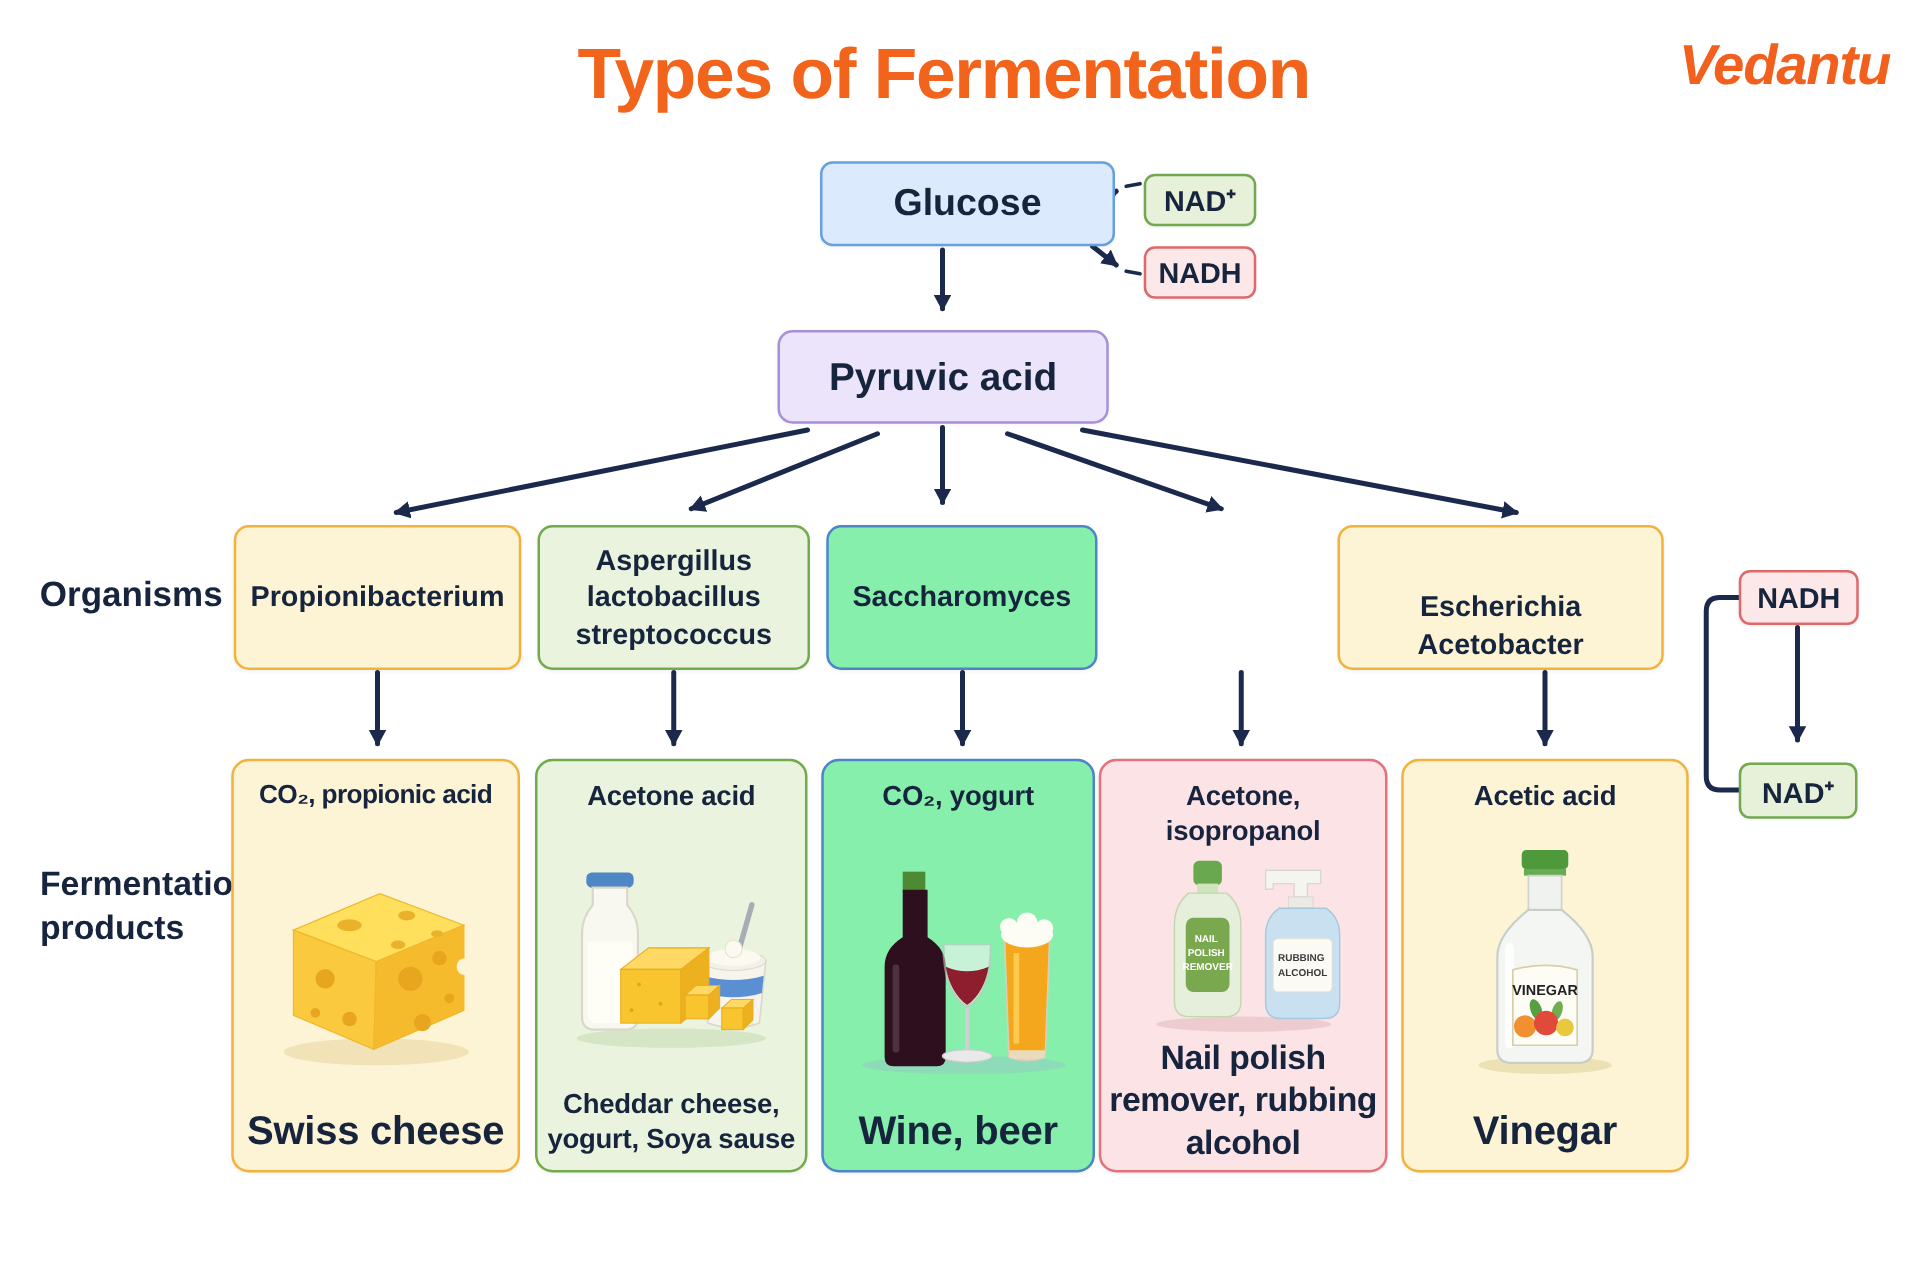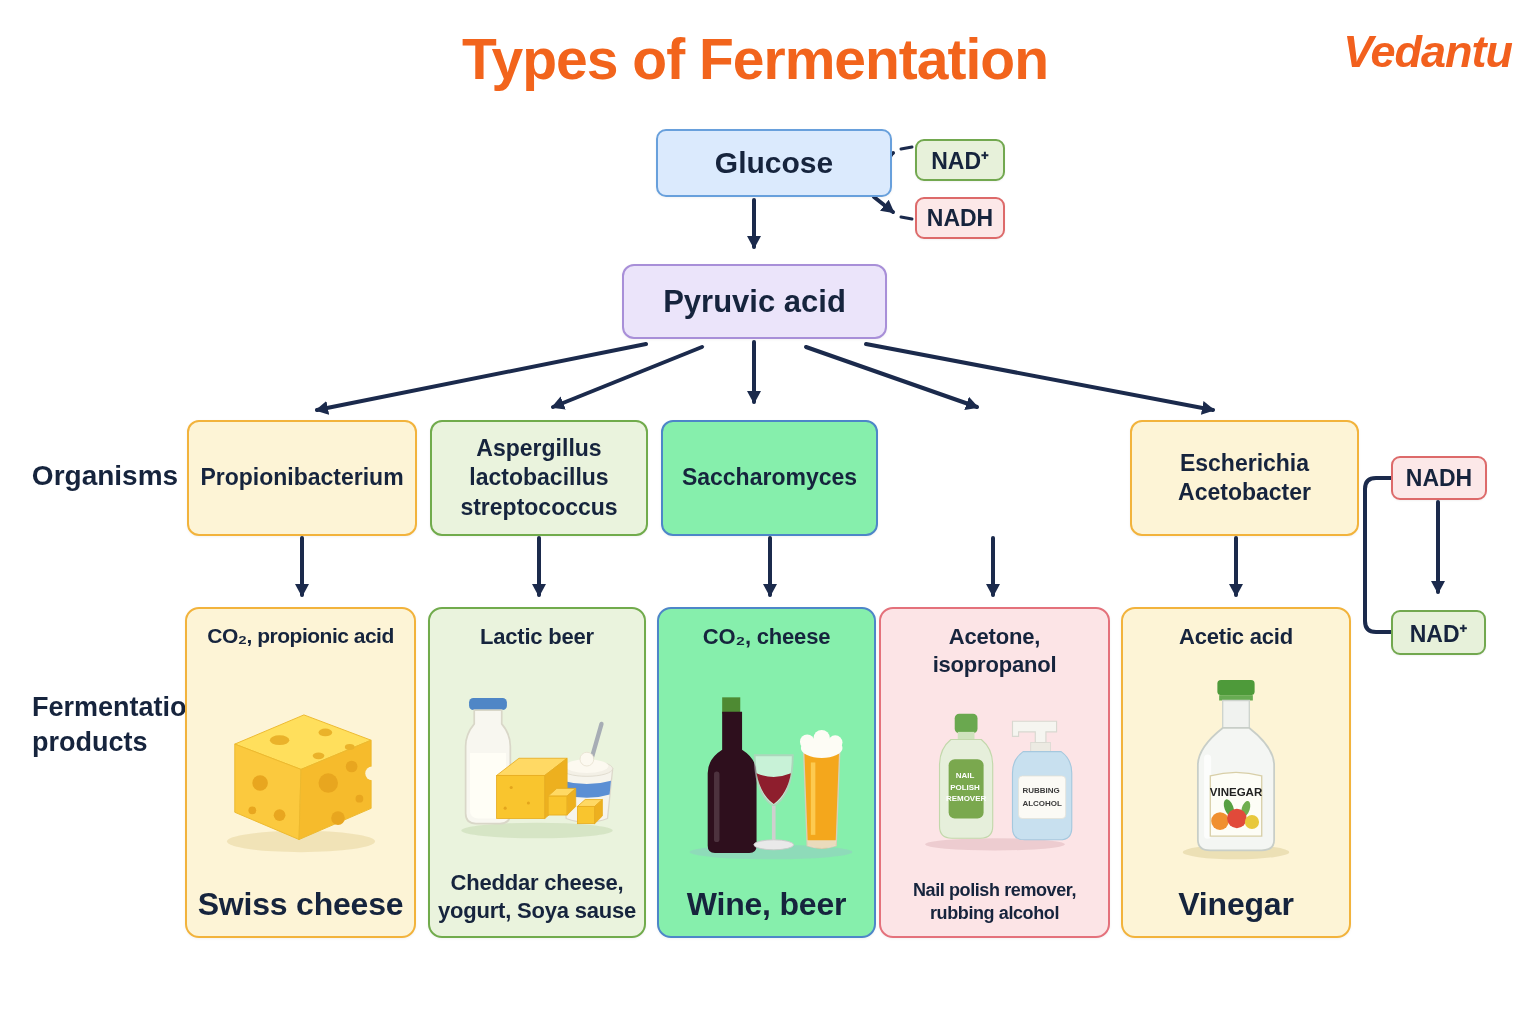--- a/index.html
+++ b/index.html
@@ -19,21 +19,21 @@
   .org{position:absolute;top:420px;height:116px;border-radius:12px;border:2px solid;display:flex;align-items:center;justify-content:center;text-align:center;font-weight:700;font-size:23px;color:#16243d;line-height:1.28;padding:20px 10px;box-sizing:border-box;box-shadow:0 1px 3px rgba(0,0,0,0.05);}
   .prod{position:absolute;top:607px;height:331px;border-radius:14px;border:2px solid;display:flex;flex-direction:column;align-items:center;justify-content:space-between;text-align:center;padding:14px 6px 12px 6px;box-sizing:border-box;box-shadow:0 1px 3px rgba(0,0,0,0.05);}
   .c-yellow{background:#fdf4d6;border-color:#f2b33c;}
   .c-green{background:#eaf3dd;border-color:#71ab4c;}
   .c-blue{background:#86efac;border-color:#4d86c8;}
   .c-pink{background:#fce4e6;border-color:#e4717b;}
   .p-top{font-size:22px;font-weight:700;color:#16243d;line-height:1.25;letter-spacing:-0.2px;}
   .p-bottom{font-size:32px;font-weight:700;color:#16243d;line-height:1.25;letter-spacing:-0.2px;}
   .tight{white-space:nowrap;font-size:21px;letter-spacing:-0.5px;}
   .fs22{font-size:22px;}
-  .fs21{font-size:18px;letter-spacing:-0.4px;}
+  .fs21{font-size:27px;letter-spacing:-0.4px;}
   .p-illo{flex:1;display:flex;align-items:center;justify-content:center;width:100%;}
 </style>
 </head>
 <body>
 
 <div class="canvas">
 
   <svg class="arrows" width="1536" height="1024" viewBox="0 0 1536 1024">
     <defs>
       <marker id="ah" markerUnits="userSpaceOnUse" markerWidth="18" markerHeight="16" refX="11" refY="7" orient="auto">
@@ -82,21 +82,21 @@
 
   <div class="org c-yellow" style="left:187px;width:230px;">
     <span>Propionibacterium</span>
   </div>
   <div class="org c-green" style="left:430px;width:218px;">
     <span>Aspergillus lactobacillus streptococcus</span>
   </div>
   <div class="org c-blue" style="left:661px;width:217px;">
     <span>Saccharomyces</span>
   </div>
-  <div class="org c-yellow" style="left:1130px;width:229px;padding:4px 26px;">
+  <div class="org c-yellow" style="left:1070px;width:261px;padding:4px 26px;align-items:flex-end;">
     <span>Escherichia Acetobacter</span>
   </div>
 
   <div class="chip chip-red" style="left:1391px;top:456px;width:96px;height:44px;">
     <span>NADH</span>
   </div>
   <div class="chip chip-green" style="left:1391px;top:610px;width:95px;height:45px;">
     <span>NAD⁺</span>
   </div>
 
@@ -119,21 +119,21 @@
         <circle cx="152" cy="95" r="6" fill="#e8a61f"></circle>
         <circle cx="138" cy="148" r="7" fill="#e8a61f"></circle>
         <circle cx="160" cy="128" r="4" fill="#e8a61f"></circle>
         <circle cx="173" cy="102" r="7" fill="#fdf4d6"></circle>
       </svg>
     </div>
     <div class="p-bottom">Swiss cheese</div>
   </div>
 
   <div class="prod c-green" style="left:428px;width:218px;">
-    <div class="p-top">Lactic beer</div>
+    <div class="p-top">Acetone acid</div>
     <div class="p-illo">
       <svg width="204" height="172" viewBox="0 0 210 200">
         <ellipse cx="105" cy="182" rx="88" ry="9" fill="#b9cfa2" opacity="0.4"></ellipse>
         <g>
           <rect x="26" y="28" width="44" height="14" rx="5" fill="#4f86c6"></rect>
           <path d="M32 42 L32 58 Q22 70 22 84 L22 162 Q22 174 34 174 L62 174 Q74 174 74 162 L74 84 Q74 70 64 58 L64 42 Z" fill="#f8f7f0" stroke="#d9d7c8" stroke-width="2"></path>
           <path d="M27 92 L27 158 Q27 168 37 168 L59 168 Q69 168 69 158 L69 92 Z" fill="#fffef6"></path>
         </g>
         <g>
           <line x1="180" y1="58" x2="168" y2="100" stroke="#a7adb5" stroke-width="5" stroke-linecap="round"></line>
@@ -156,21 +156,21 @@
           <polygon points="152,154 161,146 181,146 172,154" fill="#ffd964" stroke="#e8ae22"></polygon>
           <rect x="152" y="154" width="20" height="20" fill="#f9c52e" stroke="#e8ae22"></rect>
           <polygon points="172,154 181,146 181,165 172,174" fill="#edb01f" stroke="#e8ae22"></polygon>
         </g>
       </svg>
     </div>
     <div class="p-bottom fs22">Cheddar cheese, yogurt, Soya sause</div>
   </div>
 
   <div class="prod c-blue" style="left:657px;width:219px;">
-    <div class="p-top">CO₂, cheese</div>
+    <div class="p-top">CO₂, yogurt</div>
     <div class="p-illo">
       <svg width="204" height="190" viewBox="0 0 210 210">
         <ellipse cx="110" cy="199" rx="90" ry="8" fill="#9db6d2" opacity="0.35"></ellipse>
         <g>
           <rect x="56" y="28" width="20" height="18" fill="#4e8a33"></rect>
           <path d="M56 44 L56 86 Q40 96 40 112 L40 192 Q40 200 48 200 L86 200 Q94 200 94 192 L94 112 Q94 96 78 86 L78 44 Z" fill="#2e0f1d"></path>
           <rect x="47" y="110" width="6" height="78" rx="3" fill="#ffffff" opacity="0.15"></rect>
         </g>
         <g>
           <path d="M146 86 L150 192 Q166 198 182 192 L186 86 Z" fill="#f4a71c" stroke="#d8cfb8" stroke-width="1.5"></path>

